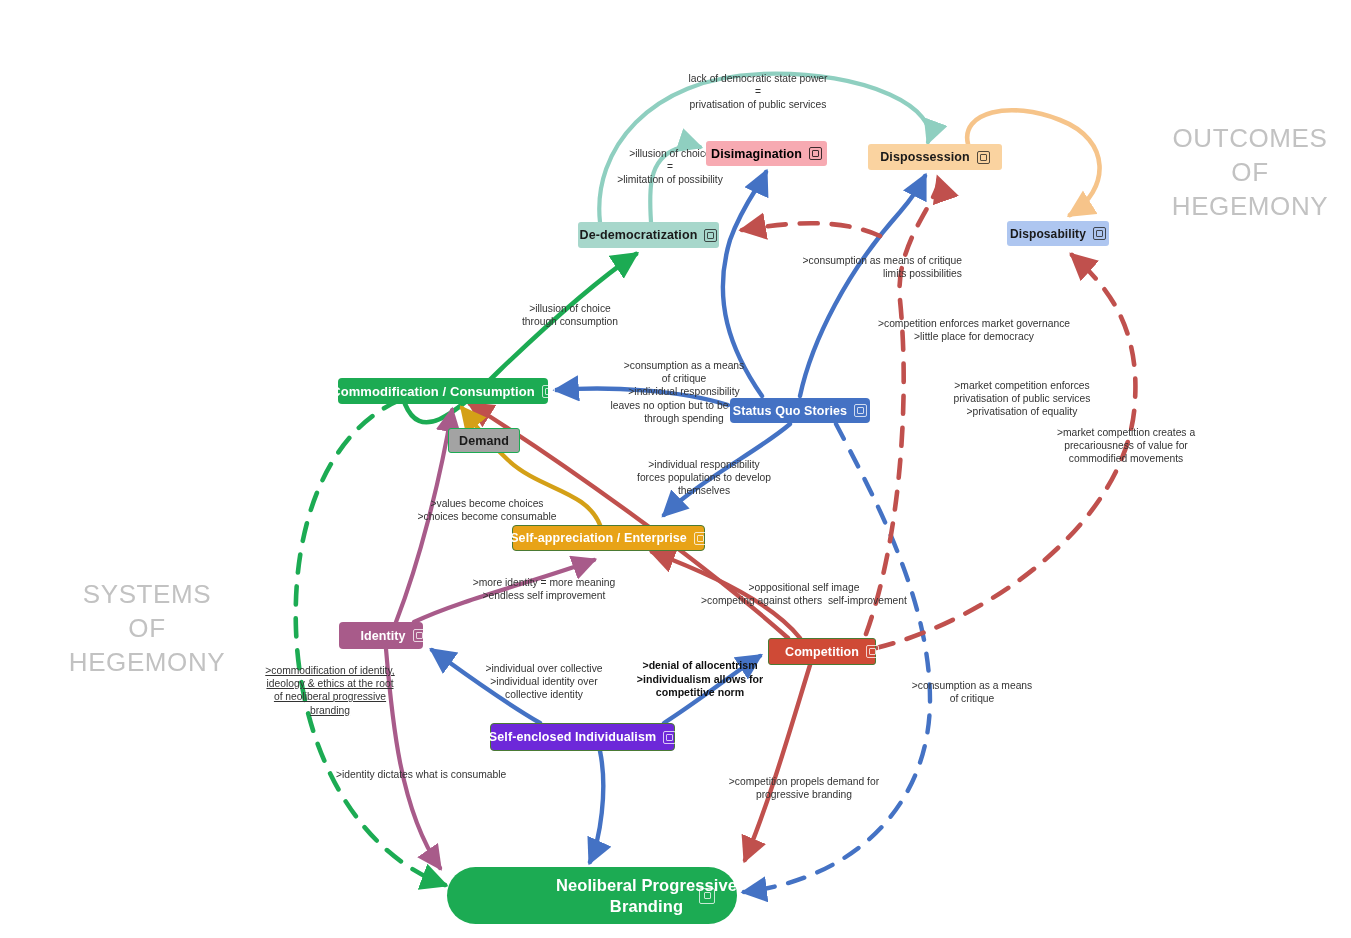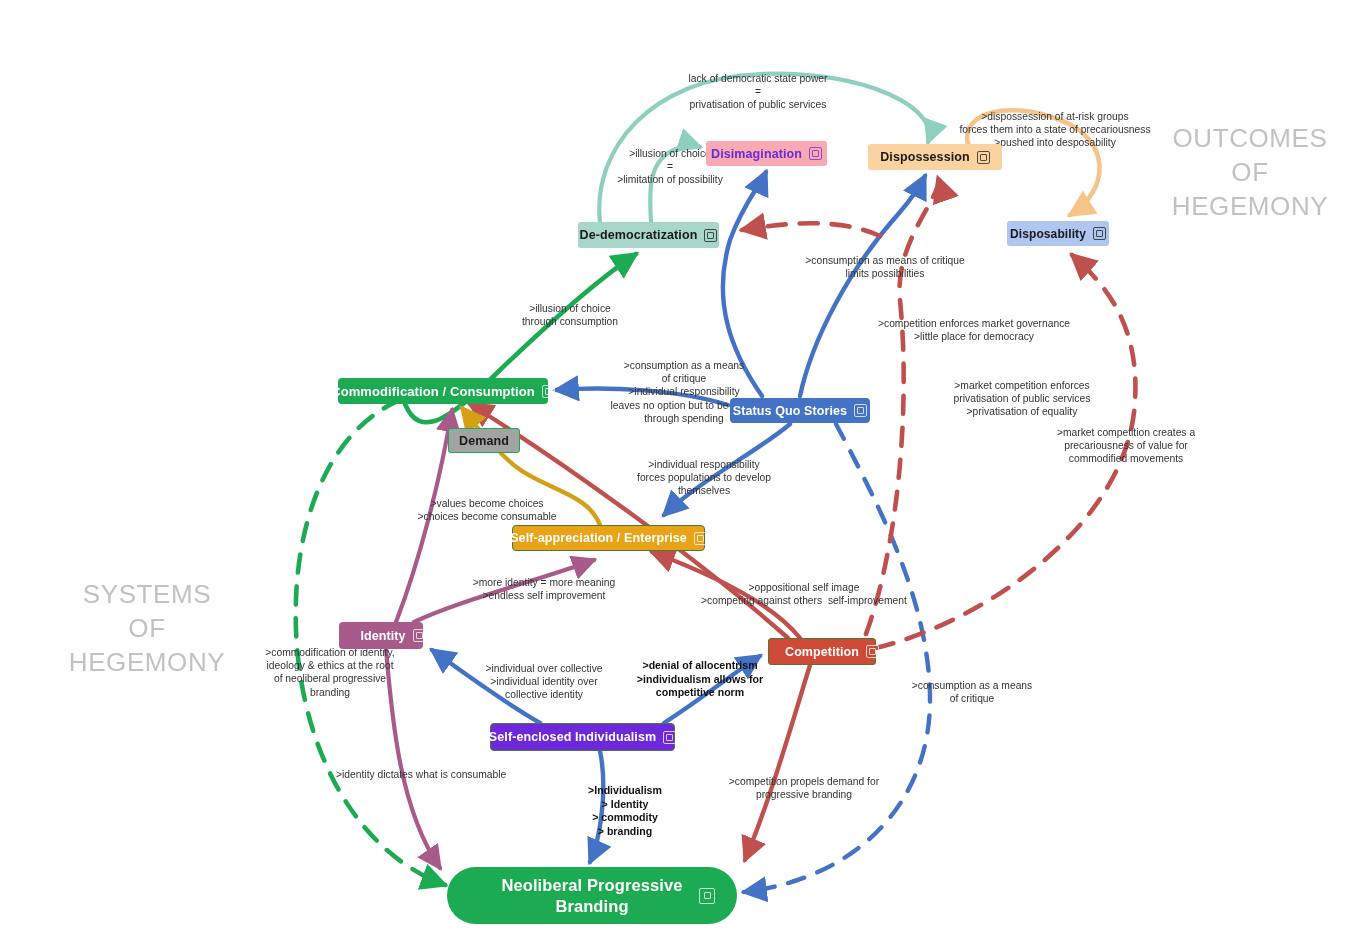--- a/index.html
+++ b/index.html
@@ -24,32 +24,32 @@
   .node .ntext{display:inline-block;}
   .badge{
     display:inline-flex;align-items:center;justify-content:center;
     width:11px;height:11px;margin-left:7px;
     border:1px solid currentColor;border-radius:2px;
     font-size:7px;line-height:1;opacity:.75;flex:0 0 auto;
   }
   .badge i{display:block;width:5px;height:5px;border:1px solid currentColor;border-radius:1px;font-style:normal;}
 
   
-  .n-disimagination{left:706px;top:141px;width:121px;height:25px;background:#f7aab2;color:#6d28d9;border-radius:3px;font-size:12.5px;}
+  .n-disimagination{left:706px;top:141px;width:121px;height:25px;background:#f7aab2;color:#000000;border-radius:3px;font-size:12.5px;}
   .n-dispossession{left:868px;top:144px;width:134px;height:26px;background:#fad3a0;color:#1a1a1a;border-radius:3px;font-size:12.5px;}
   .n-disposability{left:1007px;top:221px;width:102px;height:25px;background:#aec6f0;color:#1a1a1a;border-radius:3px;font-size:12px;}
   .n-dedemocratization{left:578px;top:222px;width:141px;height:26px;background:#a7d7cb;color:#1a1a1a;border-radius:3px;font-size:12.5px;}
   .n-commodification{left:338px;top:378px;width:210px;height:26px;background:#1cab53;color:#ffffff;border-radius:4px;font-size:13px;}
   .n-demand{left:448px;top:428px;width:72px;height:25px;background:#a3a3a3;color:#1a1a1a;border:1.3px solid #1cab53;border-radius:3px;font-size:12.5px;}
   .n-statusquo{left:730px;top:398px;width:140px;height:25px;background:#4472c4;color:#ffffff;border-radius:4px;font-size:12.5px;}
   .n-selfappreciation{left:512px;top:525px;width:193px;height:26px;background:#e8a317;color:#ffffff;border:1.5px solid #4a7a34;border-radius:4px;font-size:12.5px;}
   .n-identity{left:339px;top:622px;width:84px;height:27px;background:#a85b8a;color:#ffffff;border-radius:4px;font-size:12.5px;padding-left:24px;}
   .n-competition{left:768px;top:638px;width:108px;height:27px;background:#cf4a36;color:#ffffff;border:1.5px solid #4a7a34;border-radius:3px;font-size:12.5px;padding-left:20px;}
   .n-selfenclosed{left:490px;top:723px;width:185px;height:28px;background:#6d28d9;color:#ffffff;border:1.5px solid #4a7a34;border-radius:4px;font-size:12.5px;}
-  .n-branding{left:447px;top:867px;width:290px;height:57px;background:#1cab53;color:#ffffff;border-radius:29px;font-size:16.5px;}
+  .n-branding{left:447px;top:867px;width:290px;height:57px;background:#1cab53;color:#ffffff;border-radius:29px;font-size:16.5px;justify-content:flex-end;}
   .n-branding .inner{display:block;text-align:center;line-height:1.25;}
   .n-branding .badge{position:absolute;right:22px;top:50%;transform:translateY(-50%);margin:0;width:14px;height:14px;}
 
   
   .elab{
     position:absolute;
     color:#333333;
     font-size:10.3px;
     line-height:1.28;
     text-align:center;
@@ -145,24 +145,21 @@
   <div class="section" id="sec-outcomes">OUTCOMES
 OF
 HEGEMONY</div>
 
   <div class="elab" style="left:628px;top:72px;width:260px;">lack of democratic state power
 =
 privatisation of public services</div>
   <div class="elab" style="left:590px;top:147px;width:160px;">&gt;illusion of choice
 =
 &gt;limitation of possibility</div>
-  <div class="elab" style="left:940px;top:110px;width:230px;">&gt;dispossession of at-risk groups
-forces them into a state of precariousness
-&gt;pushed into desposability</div>
-  <div class="elab" style="left:752px;top:254px;width:266px;">&gt;consumption as means of critique
+  <div class="elab" style="left:696px;top:254px;width:266px;text-align:right;">&gt;consumption as means of critique
 limits possibilities</div>
   <div class="elab" style="left:488px;top:302px;width:164px;">&gt;illusion of choice
 through consumption</div>
   <div class="elab" style="left:806px;top:317px;width:336px;">&gt;competition enforces market governance
 &gt;little place for democracy</div>
   <div class="elab" style="left:566px;top:359px;width:236px;">&gt;consumption as a means
 of critique
 &gt;individual responsibility
 leaves no option but to be heard
 through spending</div>
@@ -174,37 +171,33 @@
 commodified movements</div>
   <div class="elab" style="left:596px;top:458px;width:216px;">&gt;individual responsibility
 forces populations to develop
 themselves</div>
   <div class="elab" style="left:358px;top:497px;width:258px;">&gt;values become choices
 &gt;choices become consumable</div>
   <div class="elab" style="left:410px;top:576px;width:268px;">&gt;more identity = more meaning
 &gt;endless self improvement</div>
   <div class="elab" style="left:616px;top:581px;width:376px;">&gt;oppositional self image
 &gt;competing against others  self-improvement</div>
-  <div class="elab" style="left:238px;top:646px;width:184px;">&gt;commodification of identity,
+  <div class="elab" style="left:238px;top:664px;width:184px;text-decoration:underline;">&gt;commodification of identity,
 ideology &amp; ethics at the root
 of neoliberal progressive
 branding</div>
   <div class="elab" style="left:446px;top:662px;width:196px;">&gt;individual over collective
 &gt;individual identity over
 collective identity</div>
   <div class="elab bold" style="left:600px;top:659px;width:200px;">&gt;denial of allocentrism
 &gt;individualism allows for
 competitive norm</div>
   <div class="elab" style="left:858px;top:679px;width:228px;">&gt;consumption as a means
 of critique</div>
   <div class="elab left" style="left:336px;top:768px;width:260px;">&gt;identity dictates what is consumable</div>
-  <div class="elab bold" style="left:540px;top:784px;width:170px;">&gt;Individualism
-&gt; Identity
-&gt; commodity
-&gt; branding</div>
   <div class="elab" style="left:680px;top:775px;width:248px;">&gt;competition propels demand for
 progressive branding</div>
 
   <div class="node n-disimagination">
     <span class="ntext">Disimagination</span>
     <span class="badge">
         <i></i>
       </span>
   </div>
 

